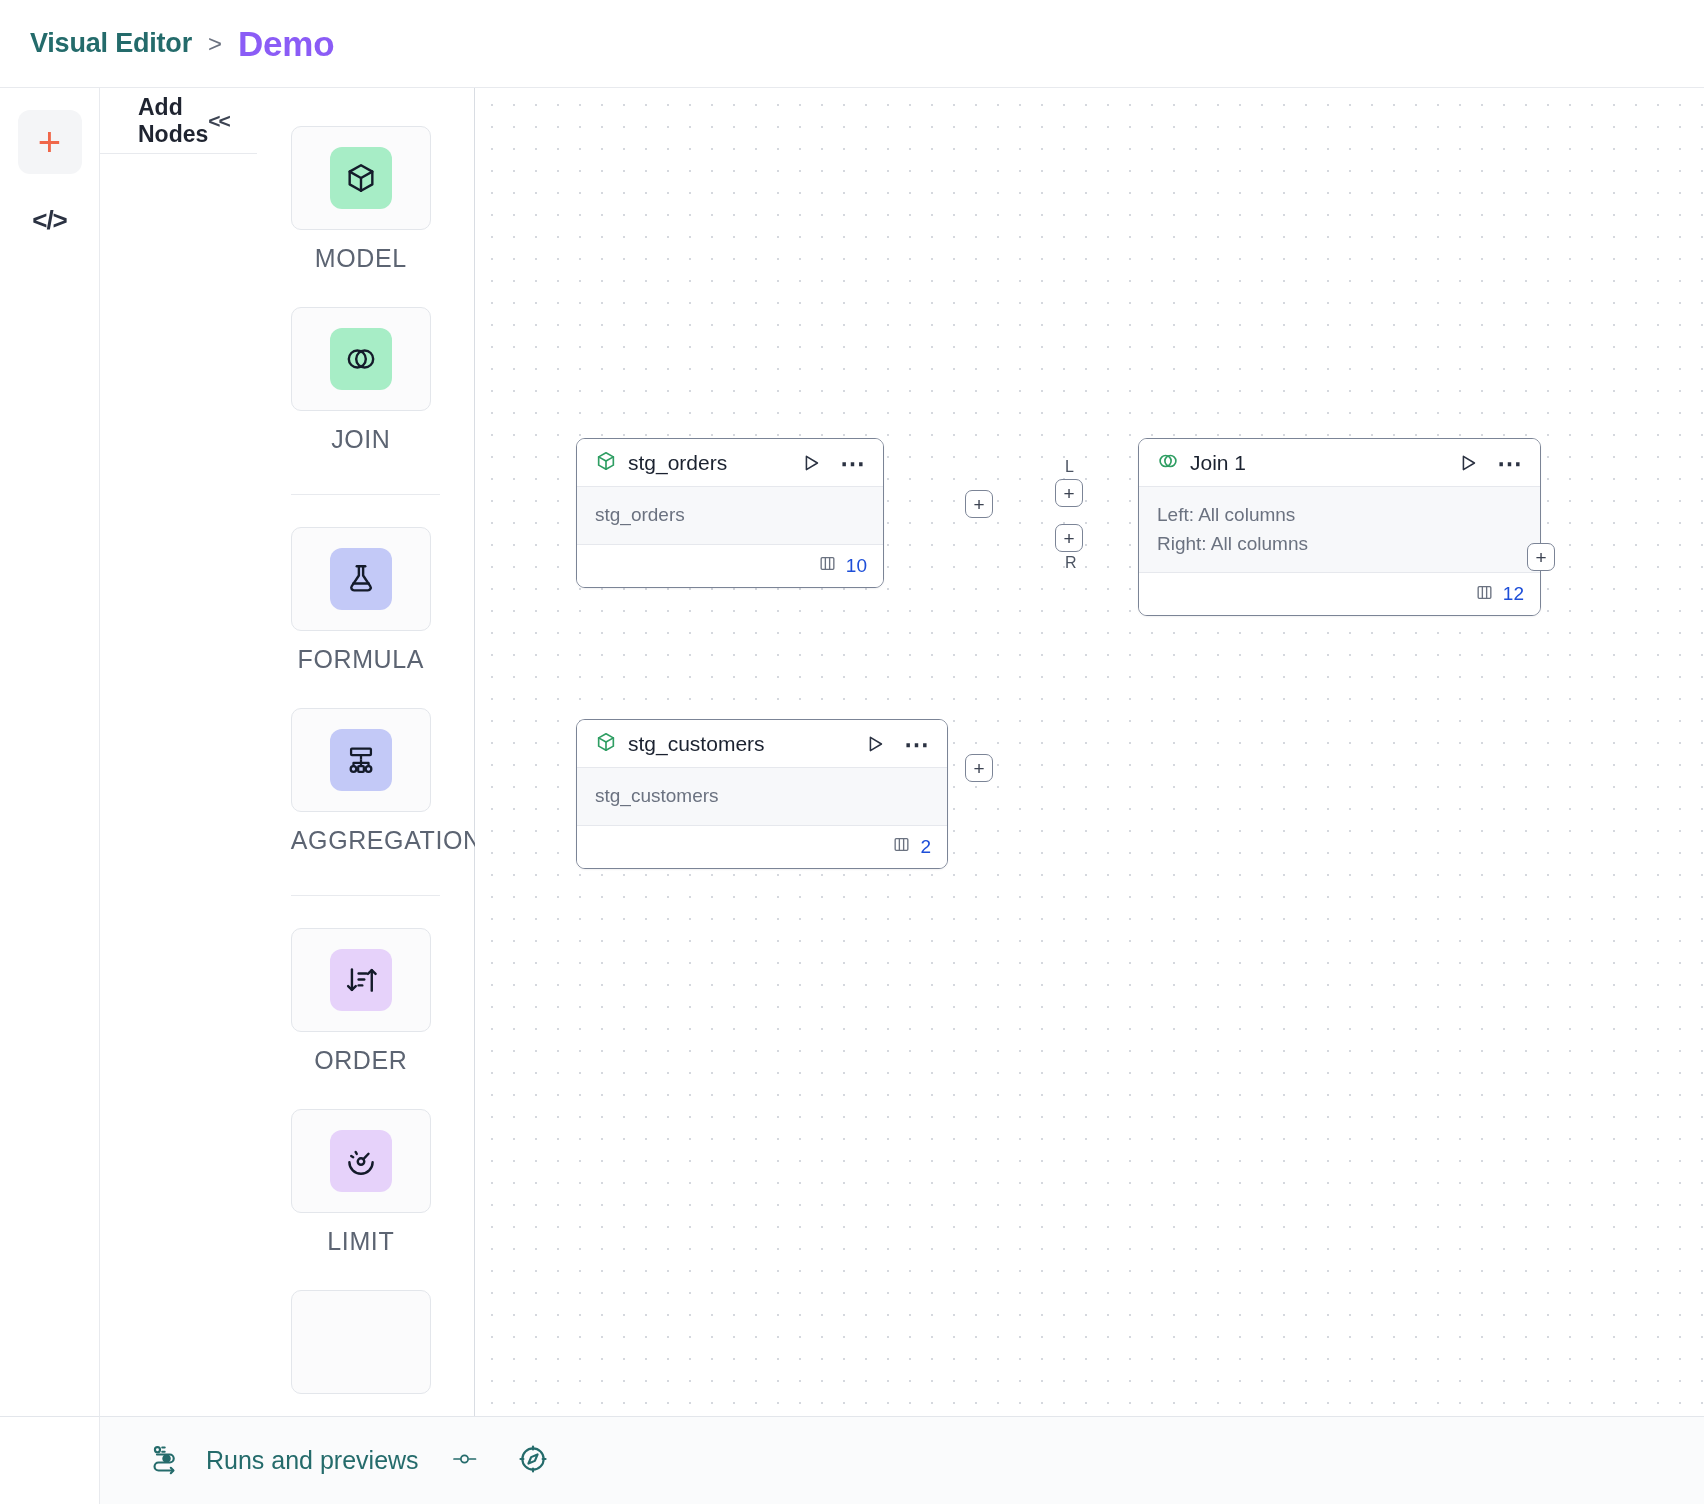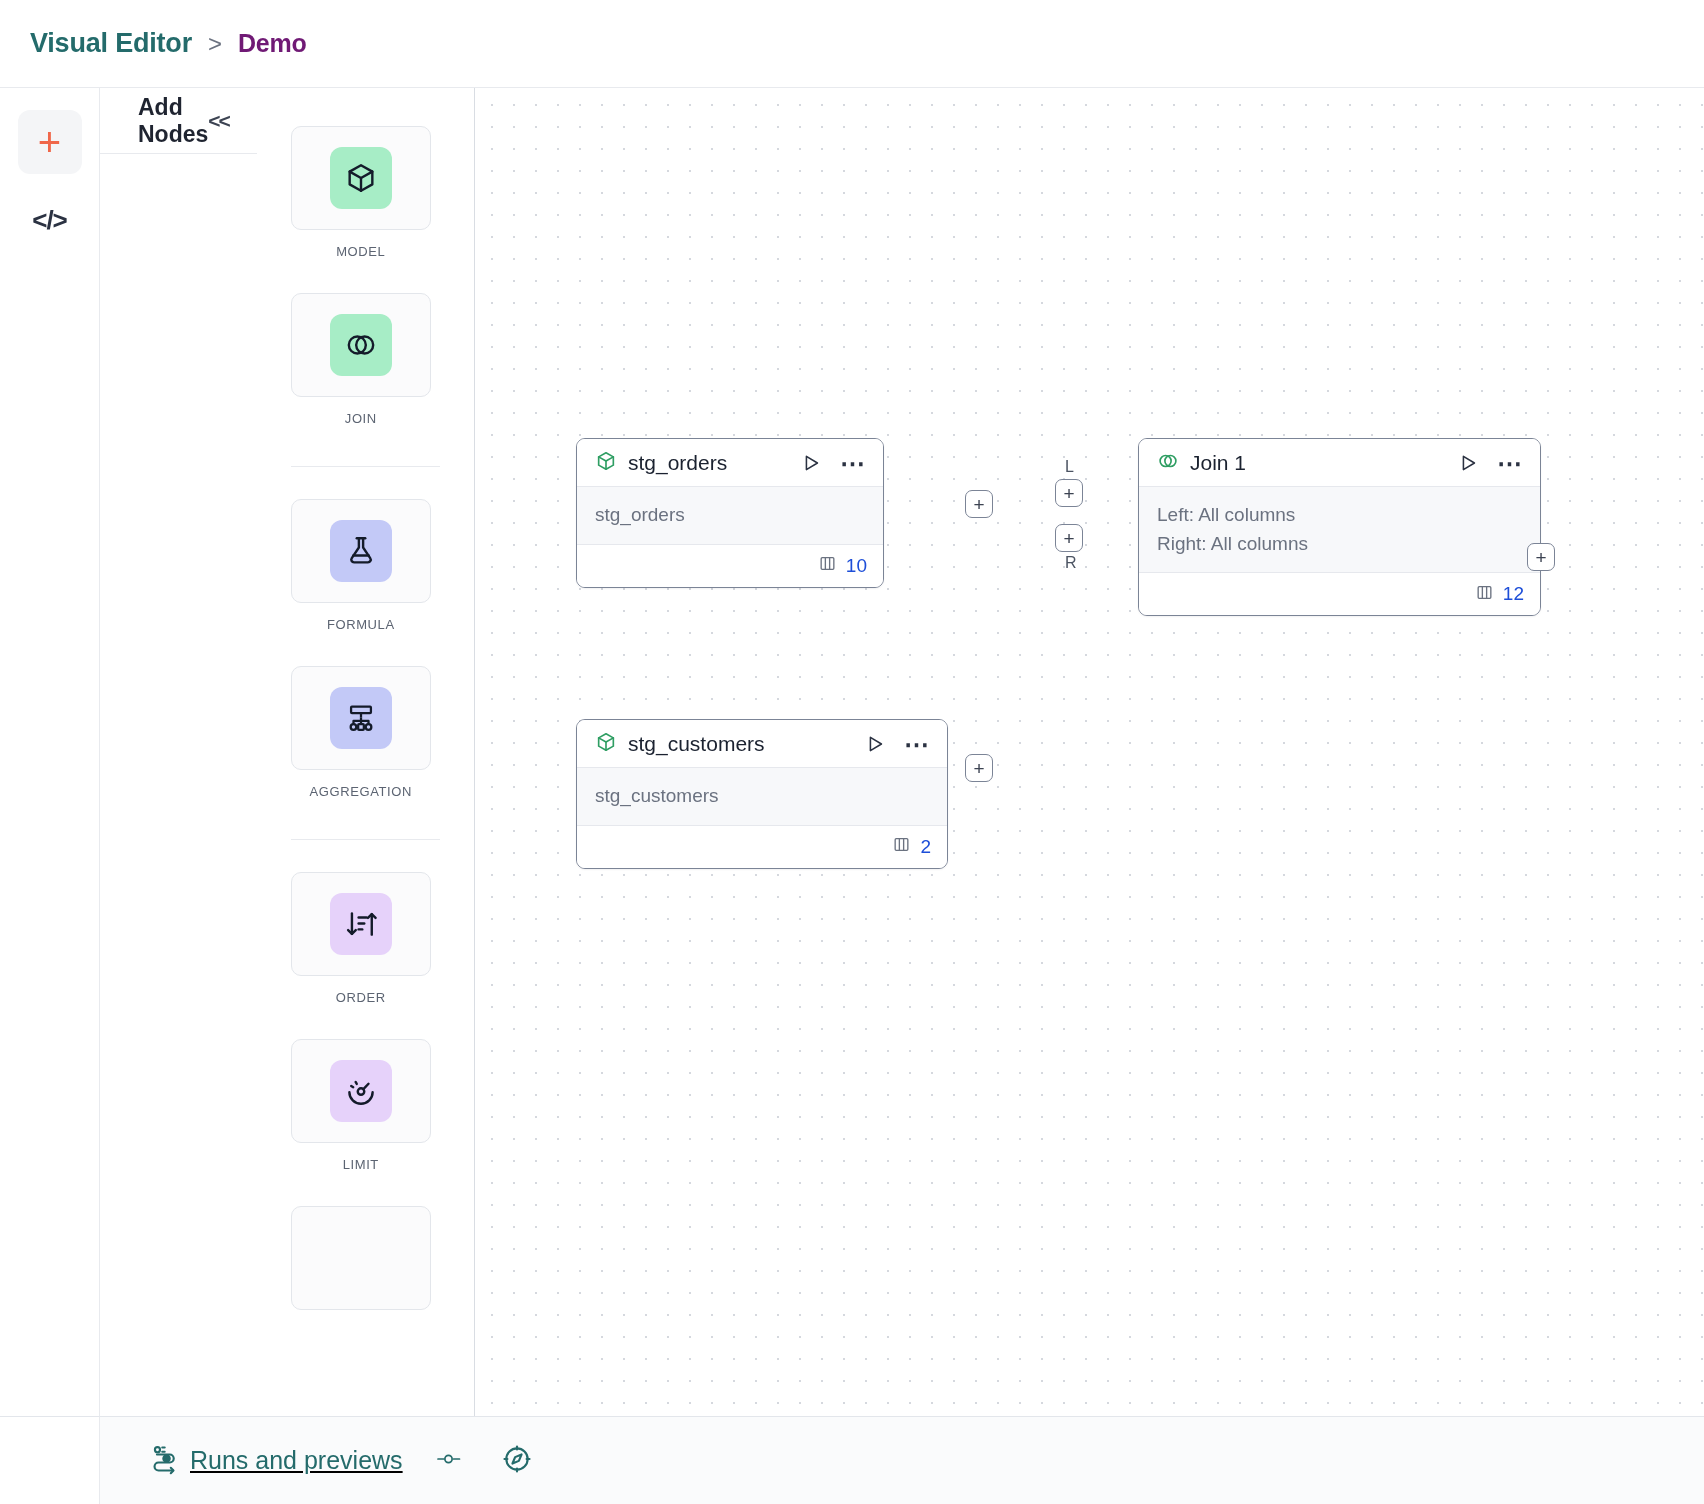--- a/index.html
+++ b/index.html
@@ -18,21 +18,21 @@
     display: flex; align-items: center;
     padding-left: 30px;
     background: #fff;
     border-bottom: 1px solid #e8eaee;
   }
   .crumb-root {
     color: #246b6b; font-size: 27px; font-weight: 700;
     letter-spacing: -0.2px; cursor: pointer;
   }
   .crumb-sep { color: #6b7280; font-size: 24px; margin: 0 16px; font-weight: 400; }
-  .crumb-leaf { color: #701a75; font-size: 25px; font-weight: 700; letter-spacing: -0.2px; }
+  .crumb-leaf { color: #8b5cf6; font-size: 35px; font-weight: 700; letter-spacing: -0.2px; }
 
   
   .body { flex: 1; display: flex; min-height: 0; position: relative; }
 
   
   .rail {
     width: 100px; flex: 0 0 100px;
     background: #fff;
     border-right: 1px solid #e8eaee;
     display: flex; flex-direction: column; align-items: center;
@@ -75,21 +75,21 @@
   }
   .pal-sq {
     width: 62px; height: 62px; border-radius: 12px;
     display: flex; align-items: center; justify-content: center;
   }
   .pal-sq.green { background: #a7edc6; }
   .pal-sq.blue  { background: #c3c9f7; }
   .pal-sq.pur   { background: #e6d2fa; }
   .pal-label {
     text-align: center; margin-top: 14px; margin-bottom: 30px;
-    font-size: 13px; color: #5c6472; letter-spacing: 0.6px;
+    font-size: 25px; color: #5c6472; letter-spacing: 0.6px;
   }
   .pal-divider { height: 1px; background: #e8eaee; margin: 6px 0 32px 0; }
 
   
   .canvas {
     flex: 1; position: relative; min-width: 0;
     background-color: #ffffff;
     background-image: radial-gradient(#d5d8de 1.1px, transparent 1.1px);
     background-size: 22px 22px;
     background-position: 6px 6px;
@@ -143,21 +143,21 @@
   }
 
   
   .bottombar {
     height: 88px; flex: 0 0 88px;
     background: #fafbfc;
     border-top: 1px solid #e3e6eb;
     display: flex; align-items: center;
     padding-left: 150px; gap: 32px;
   }
-  .bb-item { display: flex; align-items: center; gap: 8px; cursor: pointer; text-decoration: underline; }
+  .bb-item { display: flex; align-items: center; gap: 24px; cursor: pointer; }
   .bb-label { font-size: 25px; color: #246b6b; }
   .bottom-left-pad {
     position: absolute; left: 0; bottom: 0;
     width: 100px; height: 88px; background: #fff;
     border-right: 1px solid #e8eaee; border-top: 1px solid #e3e6eb;
   }
 </style>
 </head>
 <body>
 

